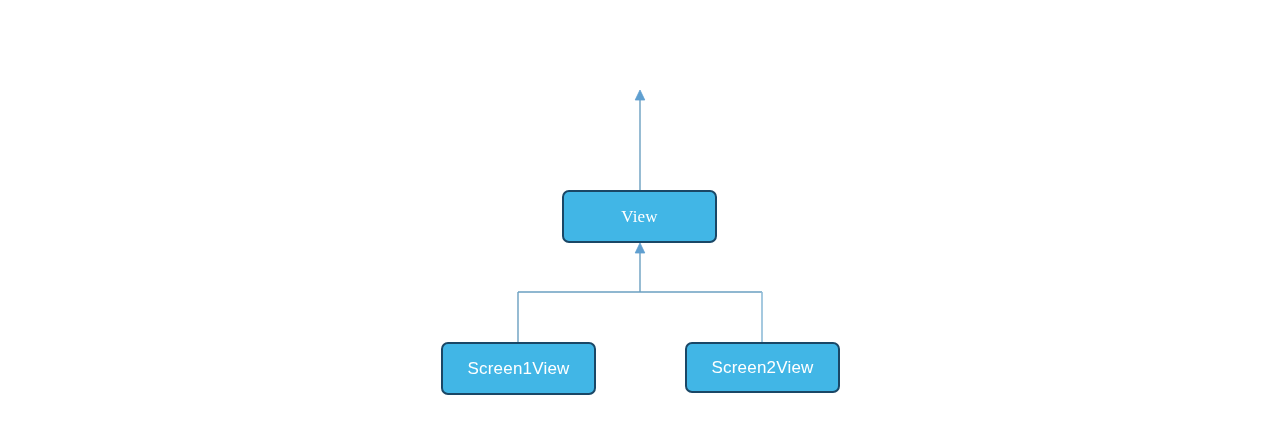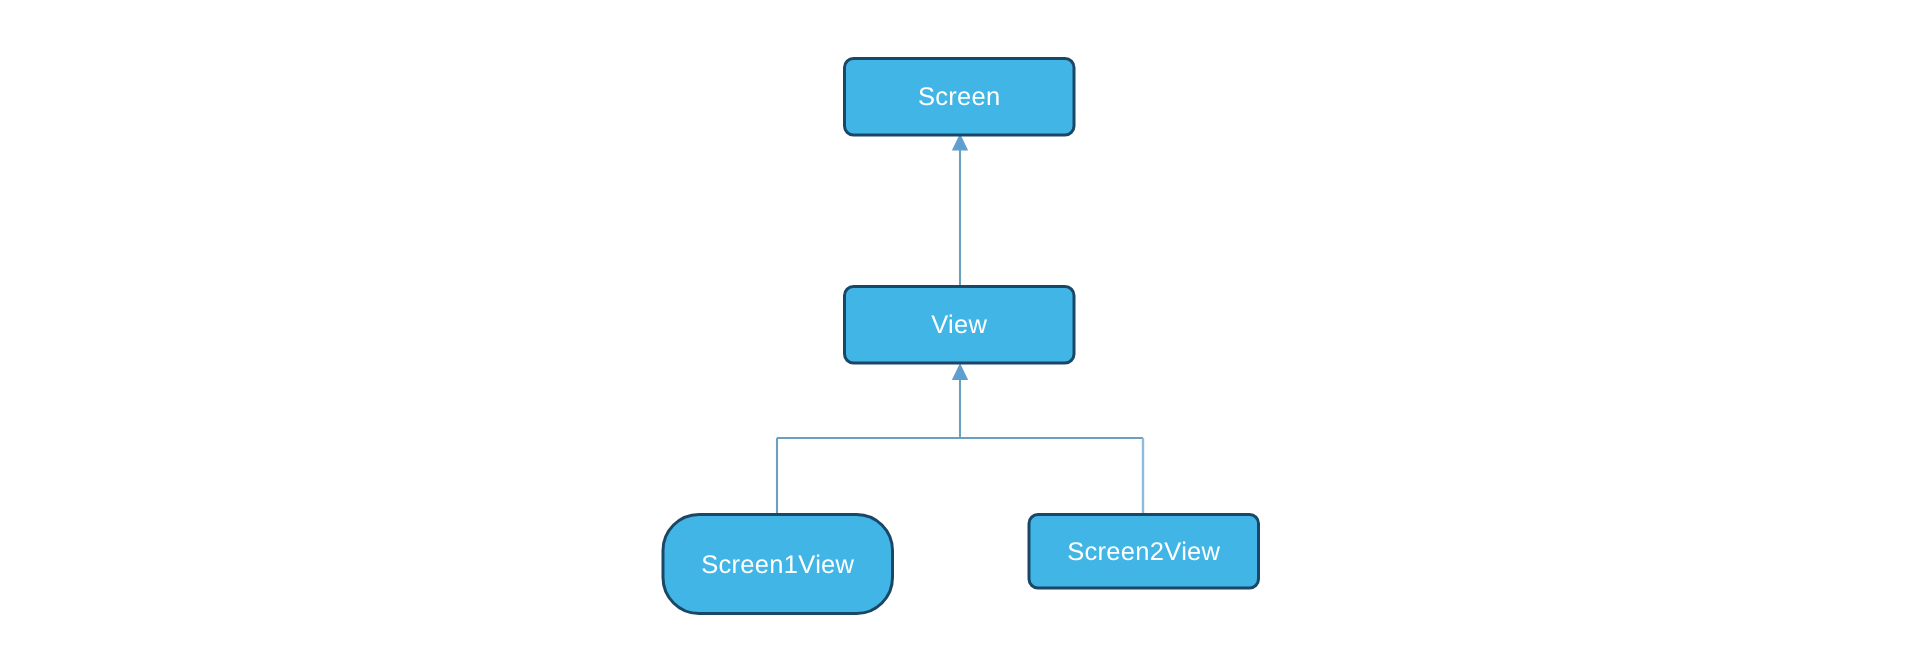--- a/index.html
+++ b/index.html
@@ -43,22 +43,22 @@
     white-space: nowrap;
     z-index: 2;
   }
   .node-label {
     color: #ffffff;
     font-size: 17px;
     pointer-events: none;
   }
   
   #node-screen      { left: 562px; top: 38px;  width: 155px; height: 53px; }
-  #node-view        { left: 562px; top: 190px; width: 155px; height: 53px; }
-  #node-screen1view { left: 441px; top: 342px; width: 155px; height: 68px; border-radius: 25px; }
+  #node-view        { left: 562px; top: 190px; width: 155px; height: 53px; font-family: Liberation Serif, serif; }
+  #node-screen1view { left: 441px; top: 342px; width: 155px; height: 53px; }
   #node-screen2view { left: 685px; top: 342px; width: 155px; height: 51px; }
 </style>
 </head>
 <body>
 
 <div id="diagram-canvas">
 
   <svg id="connector-layer" viewBox="0 0 1280 439" width="1280" height="439" xmlns="http://www.w3.org/2000/svg">
 
     <g>
@@ -72,23 +72,20 @@
       <polygon points="640,243 635.2,253 644.8,253" fill="#5f9fd0" stroke="#5f9fd0" stroke-width="0.8"></polygon>
 
       <line x1="518" y1="292" x2="762" y2="292" stroke="#6a9fc0" stroke-width="1.4"></line>
 
       <line x1="518" y1="292" x2="518" y2="342" stroke="#6a9fc0" stroke-width="1.4"></line>
 
       <line x1="762" y1="292" x2="762" y2="342" stroke="#8fbcd8" stroke-width="1.6"></line>
     </g>
   </svg>
 
-  <div class="node-box" id="node-screen">
-    <span class="node-label">Screen</span>
-  </div>
 
   <div class="node-box" id="node-view">
     <span class="node-label">View</span>
   </div>
 
   <div class="node-box" id="node-screen1view">
     <span class="node-label">Screen1View</span>
   </div>
 
   <div class="node-box" id="node-screen2view">

